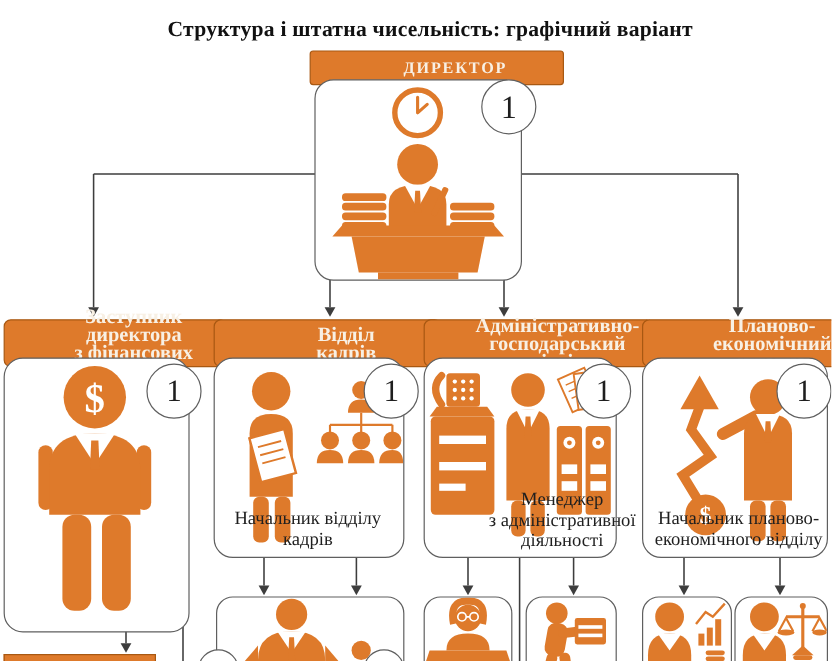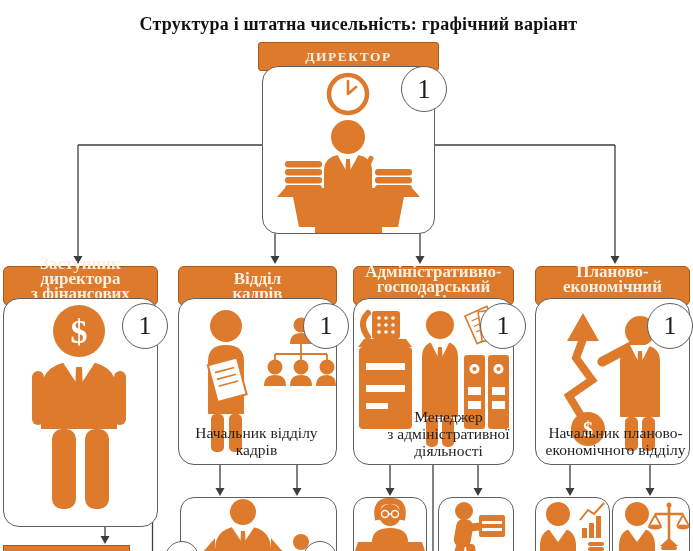--- a/index.html
+++ b/index.html
@@ -3,21 +3,21 @@
 <meta charset="utf-8">
 <style>
   html,body{margin:0;padding:0;background:#fff;}
   .canvas{position:relative;width:693px;height:551px;background:#fff;overflow:hidden;
           font-family:"Liberation Serif",serif;}
   .title{position:absolute;top:2px;left:0;width:693px;text-align:center;
          font-size:18px;font-weight:bold;color:#111;margin:12px;letter-spacing:.2px;}
   .connectors{position:absolute;left:0;top:0;width:693px;height:551px;z-index:1;}
   .hdr{position:absolute;background:#de7a2b;border:1px solid #a85812;border-radius:6px;
        color:#f8f0e4;font-weight:bold;text-align:center;z-index:2;
-       display:flex;align-items:center;justify-content:center;}
+       display:flex;align-items:center;justify-content:center;padding-left:31px;}
   .hdr span{white-space:pre-line;line-height:15px;font-size:17px;}
   .dir-hdr{left:258px;top:42px;width:179px;height:27px;border-radius:3px;}
   .dir-hdr span{font-size:13.5px;letter-spacing:1.5px;}
   .bodybox{position:absolute;background:#fff;border:1.6px solid #5f5f5f;border-radius:16px;z-index:3;}
   .bodybox svg{position:absolute;left:0;top:0;}
   .dir-body{left:262px;top:66px;width:171px;height:166px;}
   .d1-hdr{left:3px;top:266px;width:153px;height:38px;}
   .d2-hdr{left:178px;top:266px;width:157px;height:38px;}
   .d3-hdr{left:353px;top:266px;width:159px;height:38px;}
   .d4-hdr{left:535px;top:266px;width:153px;height:38px;}
@@ -29,21 +29,21 @@
          z-index:4;display:flex;align-items:center;justify-content:center;color:#1e1e1e;}
   .dir-badge{left:401px;top:66px;width:44px;height:44px;font-size:27px;}
   .d-badge{width:44px;height:44px;font-size:26px;}
   .d1-badge{left:122px;top:303px;}
   .d2-badge{left:303px;top:303px;}
   .d3-badge{left:480px;top:303px;}
   .d4-badge{left:647px;top:303px;}
   .caption{position:absolute;z-index:4;text-align:center;color:#1f1f1f;
            font-size:15.5px;line-height:17px;white-space:pre-line;}
   .d2-cap{left:178px;top:424px;width:157px;text-align:center;}
-  .d3-cap{left:353px;top:408px;width:191px;text-align:center;}
+  .d3-cap{left:373px;top:408px;width:191px;text-align:center;}
   .d4-cap{left:539px;top:424px;width:153px;}
   .child{position:absolute;top:497px;height:66px;background:#fff;border:1.5px solid #5f5f5f;
          border-radius:14px;z-index:3;}
   .child svg{position:absolute;left:0;top:0;}
   .c2{left:180px;width:155px;}
   .c3a{left:353px;width:72px;}
   .c3b{left:438px;width:74px;}
   .c4a{left:535px;width:73px;}
   .c4b{left:612px;width:76px;}
   .bl-box{position:absolute;left:3px;top:545px;width:125px;height:10px;background:#de7a2b;

